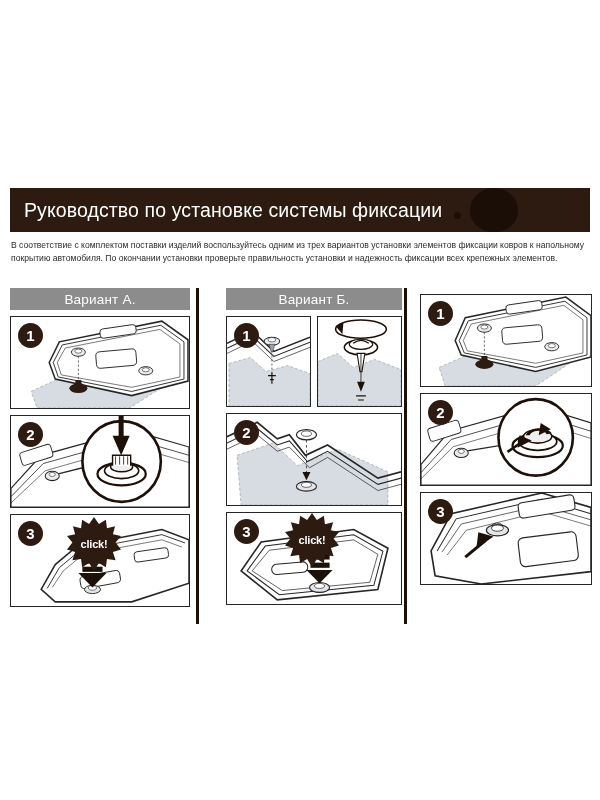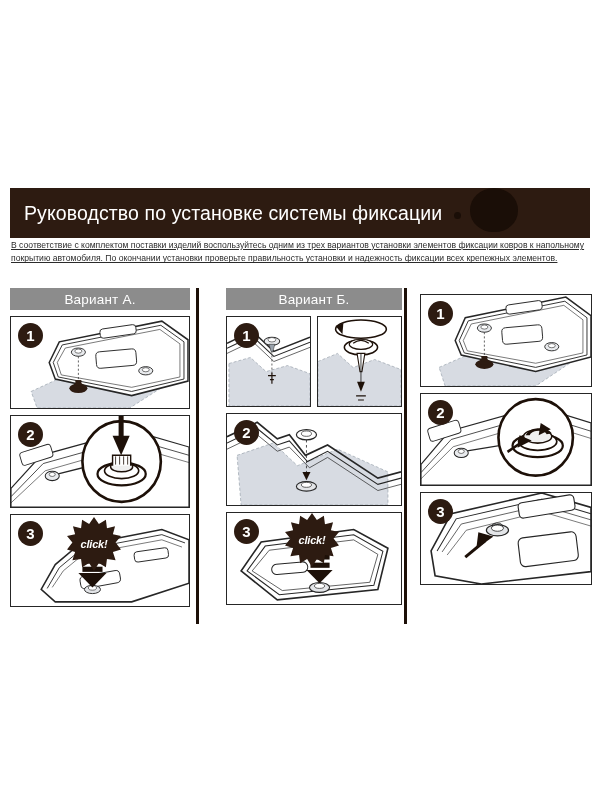--- a/index.html
+++ b/index.html
@@ -26,21 +26,21 @@
     height: 800px;
     background: #ffffff;
   }
 
   
   .title-bar {
     position: absolute;
     left: 10px;
     top: 188px;
     width: 580px;
-    height: 50px;
+    height: 44px;
     background: #2d1b11;
     overflow: hidden;
     text-align: right;
   }
   .title-bar .title-text {
     position: absolute;
     left: 14px;
     top: 50%;
     transform: translateY(-50%);
     font-size: 19.5px;
@@ -80,21 +80,20 @@
   
   .intro {
     position: absolute;
     left: 11px;
     top: 239px;
     width: 578px;
     font-size: 8.6px;
     line-height: 13.4px;
     color: #2b2b2b;
     text-align: left;
-    text-decoration: underline;
   }
 
   
   .columns {
     position: absolute;
     left: 0;
     top: 288px;
     width: 600px;
     height: 340px;
   }
@@ -167,21 +166,20 @@
     z-index: 6;
     line-height: 1;
   }
 
   
   .click-burst {
     position: absolute;
     width: 54px;
     height: 54px;
     z-index: 5;
-    font-style: italic;
   }
   .click-burst .star {
     position: absolute;
     inset: 0;
     background: #2d1b11;
     clip-path: polygon(
       50% 0%, 59% 13%, 72% 5%, 74% 21%, 89% 17%, 85% 32%, 100% 35%,
       90% 47%, 100% 60%, 85% 65%, 90% 80%, 74% 78%, 72% 93%, 59% 85%,
       50% 100%, 41% 85%, 28% 93%, 26% 78%, 10% 80%, 15% 65%, 0% 60%,
       10% 47%, 0% 35%, 15% 32%, 11% 17%, 26% 21%, 28% 5%, 41% 13%

